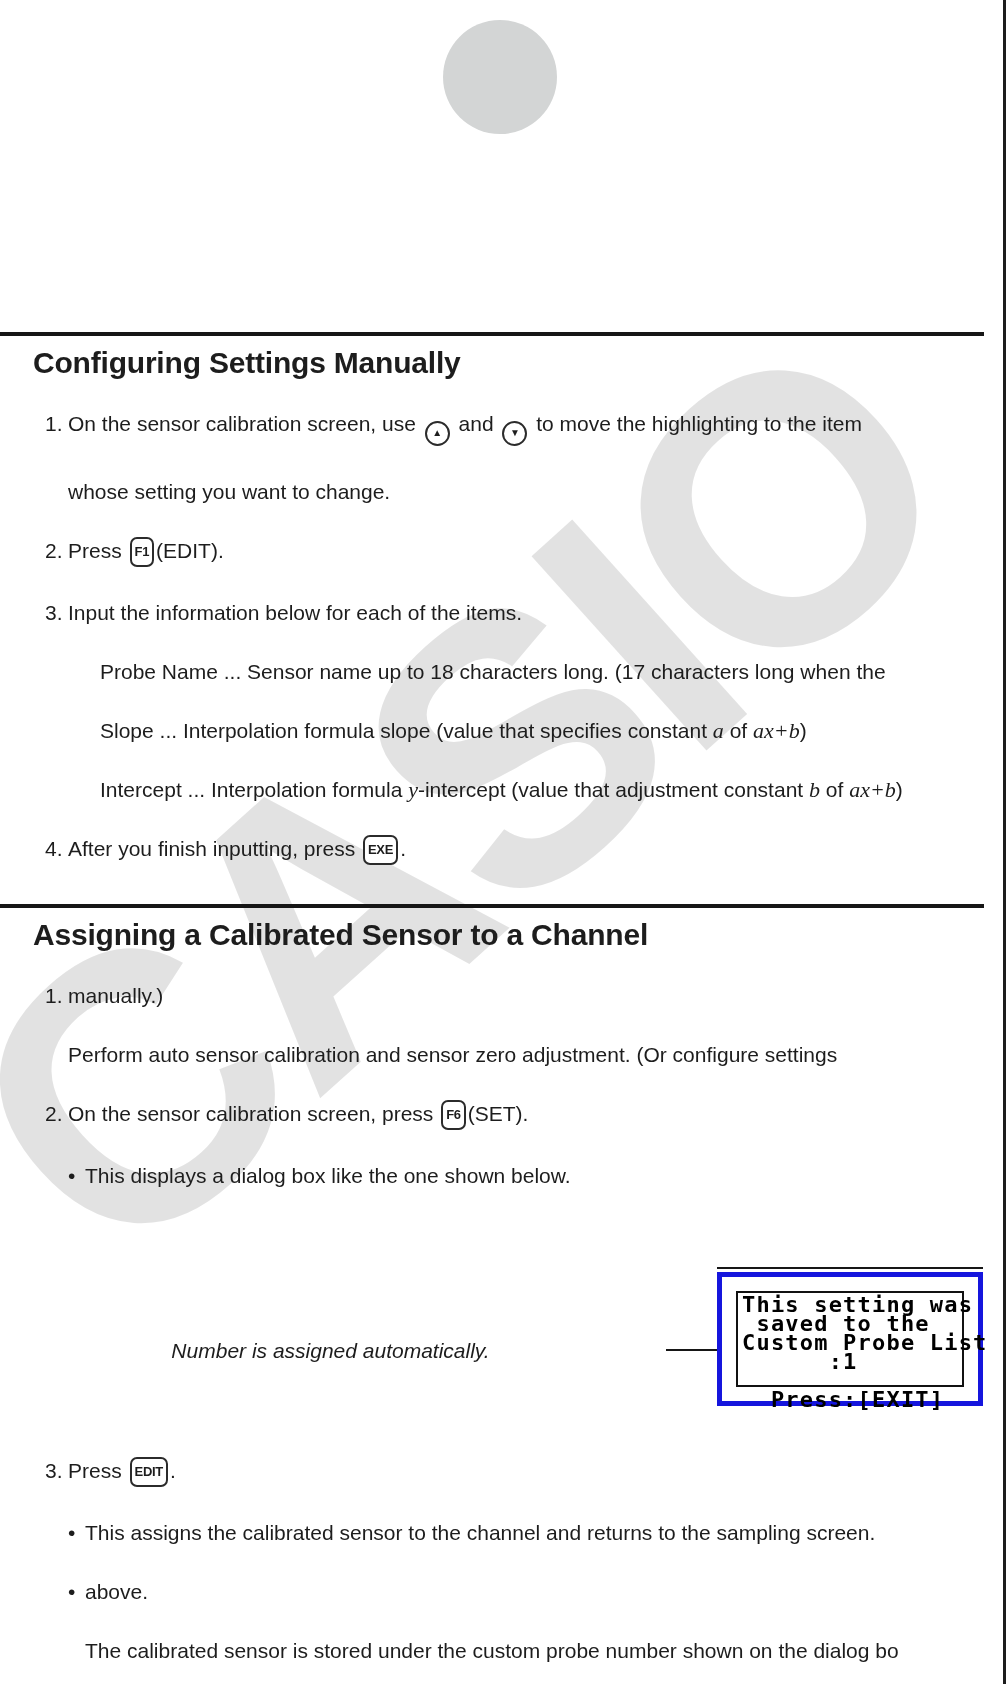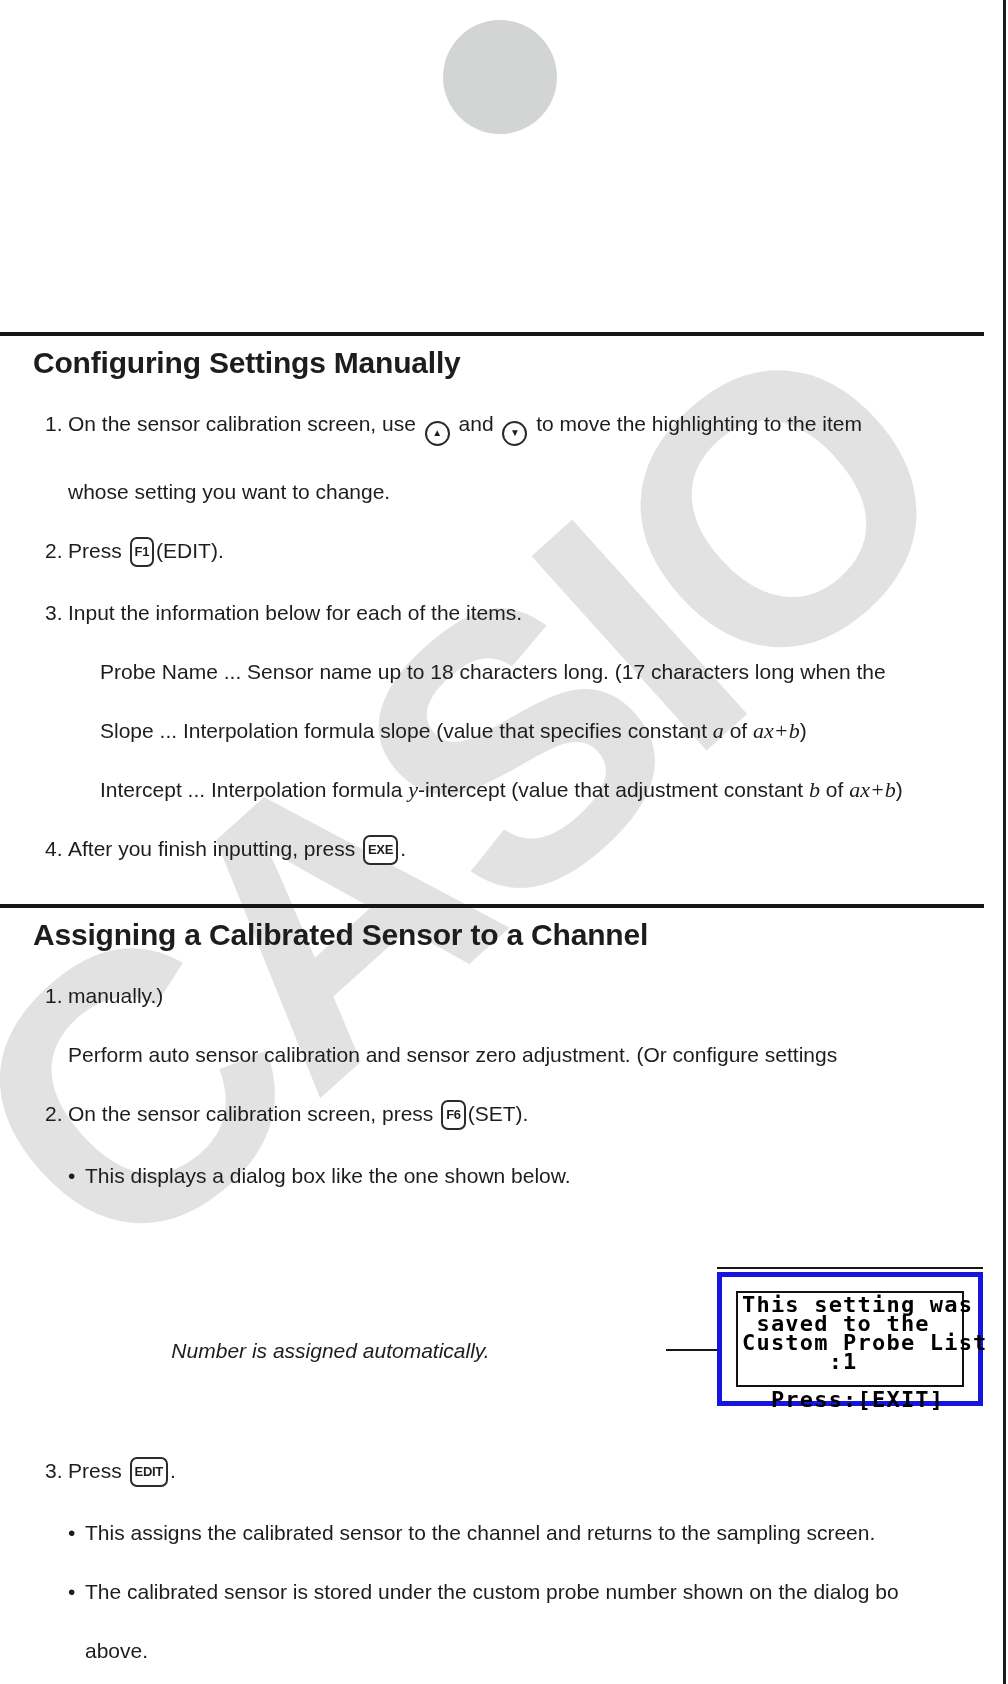--- a/index.html
+++ b/index.html
@@ -153,19 +153,19 @@
         <div class="l"><span>Press </span><span class="key">EDIT</span><span>.</span></div>
       </div>
 
       <div class="bullet" style="margin-top:8px;">
         <span class="dot">•</span>
         <div class="l">This assigns the calibrated sensor to the channel and returns to the sampling screen.</div>
       </div>
 
       <div class="bullet">
         <span class="dot">•</span>
+        <div class="l">above.</div>
         <div class="l">The calibrated sensor is stored under the custom probe number shown on the dialog bo</div>
-        <div class="l">above.</div>
       </div>
 
     </div>
   </div>
 </div>
 
 </body></html>

